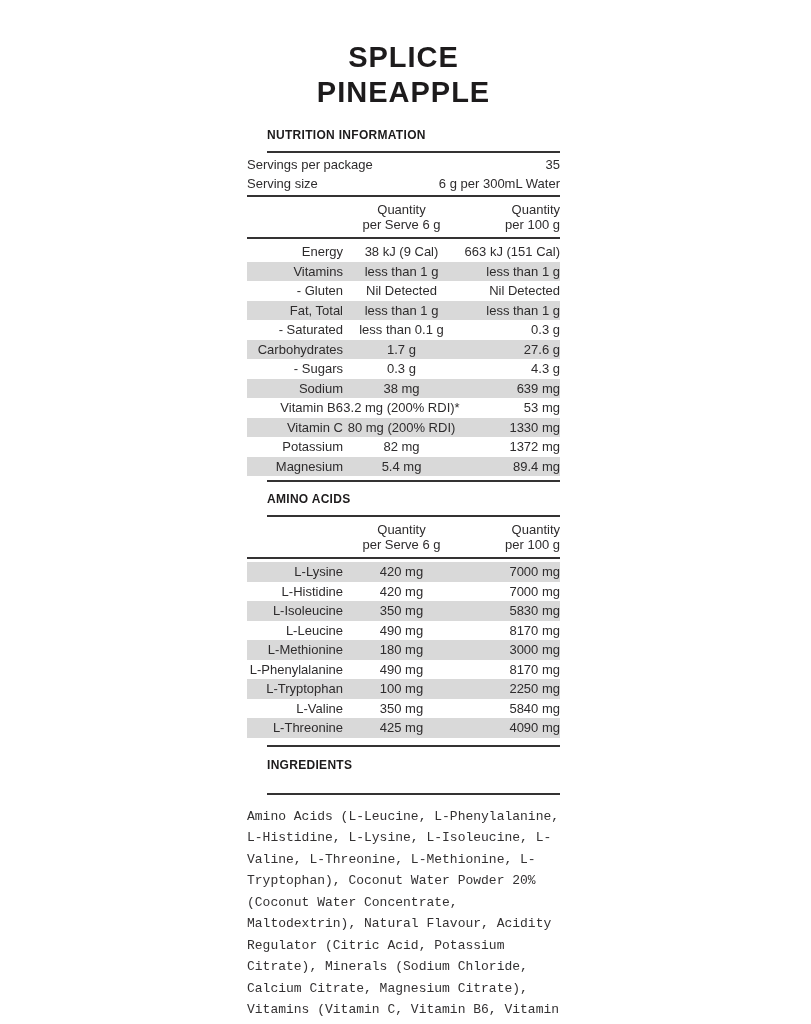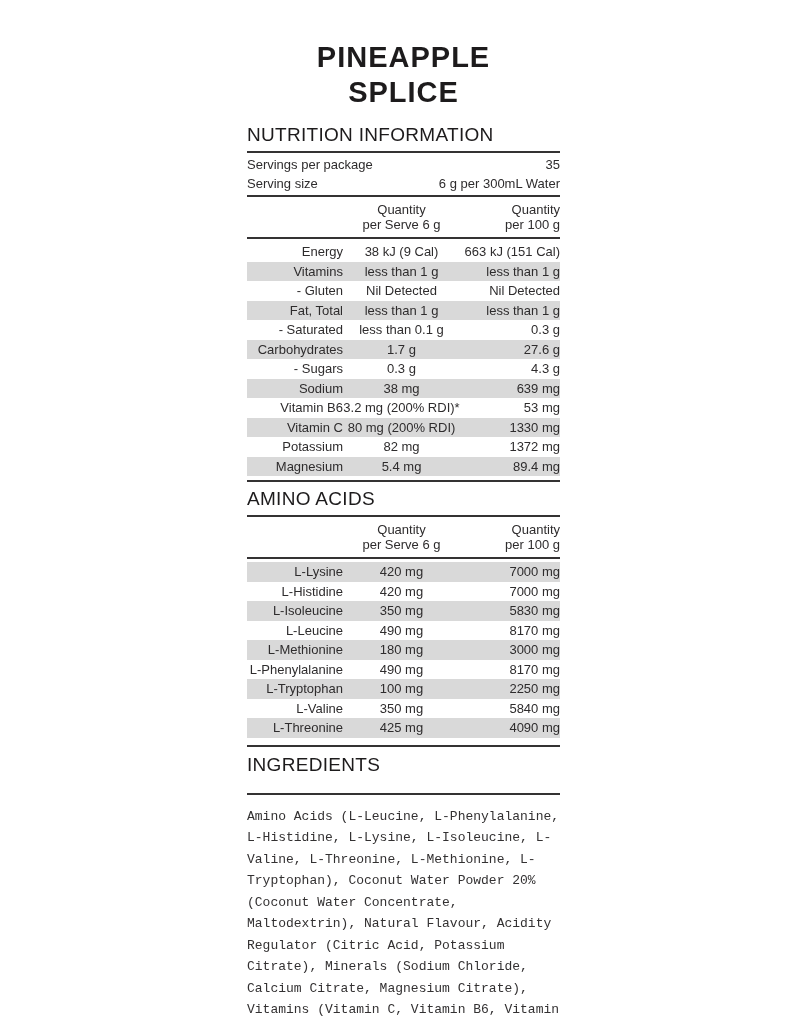--- a/index.html
+++ b/index.html
@@ -17,25 +17,26 @@
   }
   .product-title {
     text-align: center;
     font-size: 29px;
     font-weight: bold;
     letter-spacing: 1px;
     line-height: 35px;
     color: #1d1b1c;
   }
   .section-heading {
-    font-size: 19px;
-    font-weight: normal;
+    font-size: 12px;
+    font-weight: bold;
     letter-spacing: 0.3px;
     line-height: 20px;
     color: #1d1b1c;
+    margin-left: 20px;
   }
   .nutrition-heading {
     margin-top: 15px;
     padding-bottom: 6px;
     border-bottom: 2px solid #343233;
   }
   .rule-block {
     border-top: 2px solid #343233;
     border-bottom: 2px solid #343233;
   }
@@ -84,22 +85,22 @@
     color: #333132;
     font-family: Liberation Mono, monospace;
   }
 </style>
 </head>
 <body>
 
 <div class="label-wrap">
 
   <div class="product-title">
+    <div>SPLICE</div>
     <div>PINEAPPLE</div>
-    <div>SPLICE</div>
   </div>
 
   <div class="section-heading nutrition-heading">NUTRITION INFORMATION</div>
 
   <div class="serving-info">
     <div class="info-row">
       <span>Servings per package</span>
       <span>35</span>
     </div>
     <div class="info-row">

